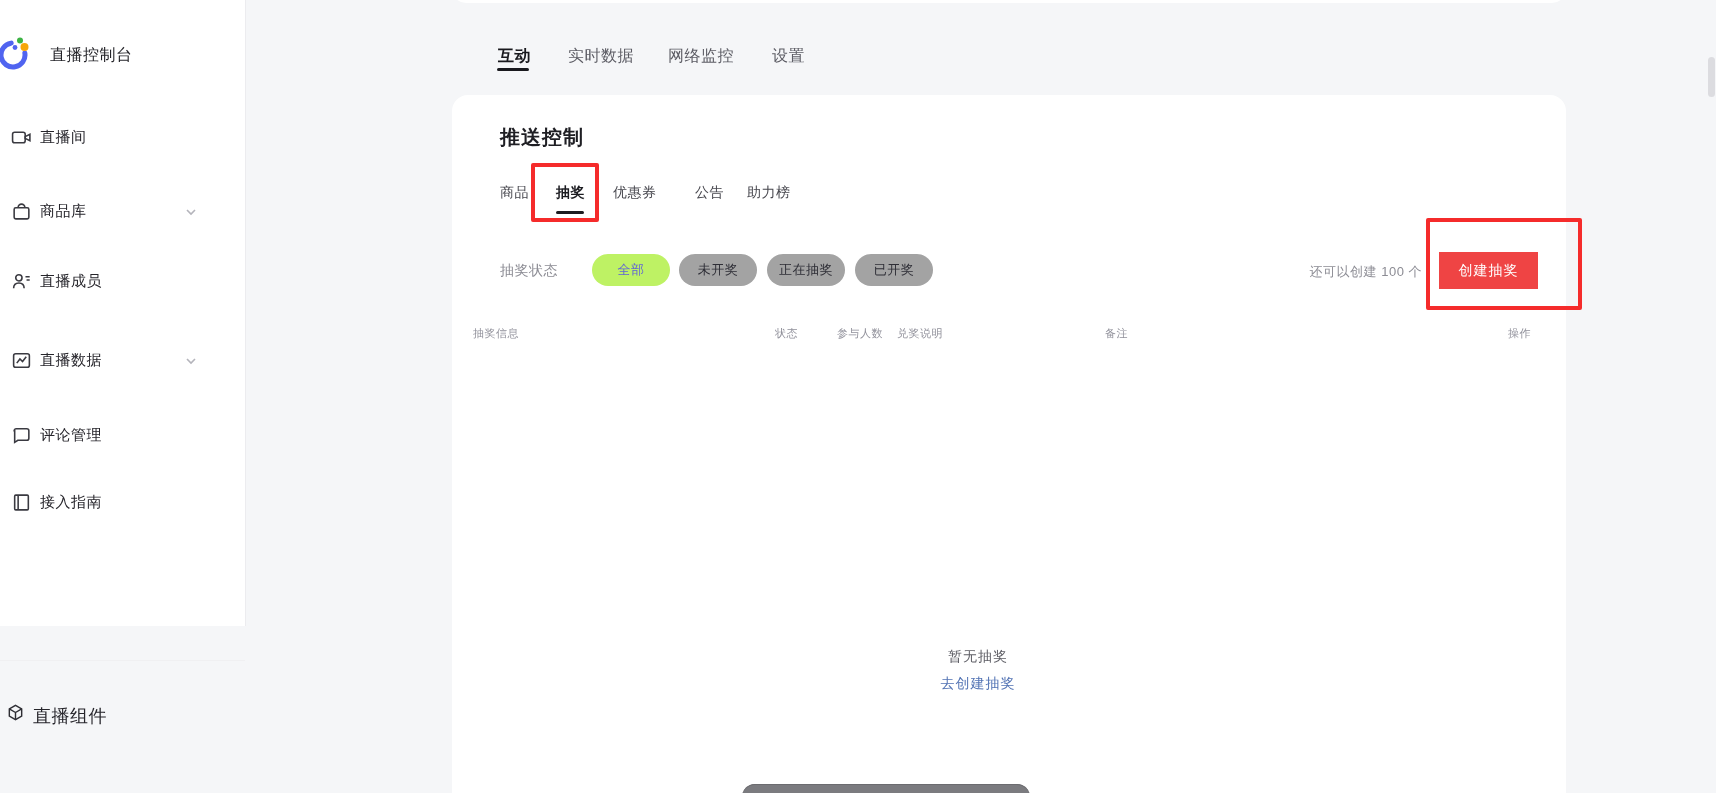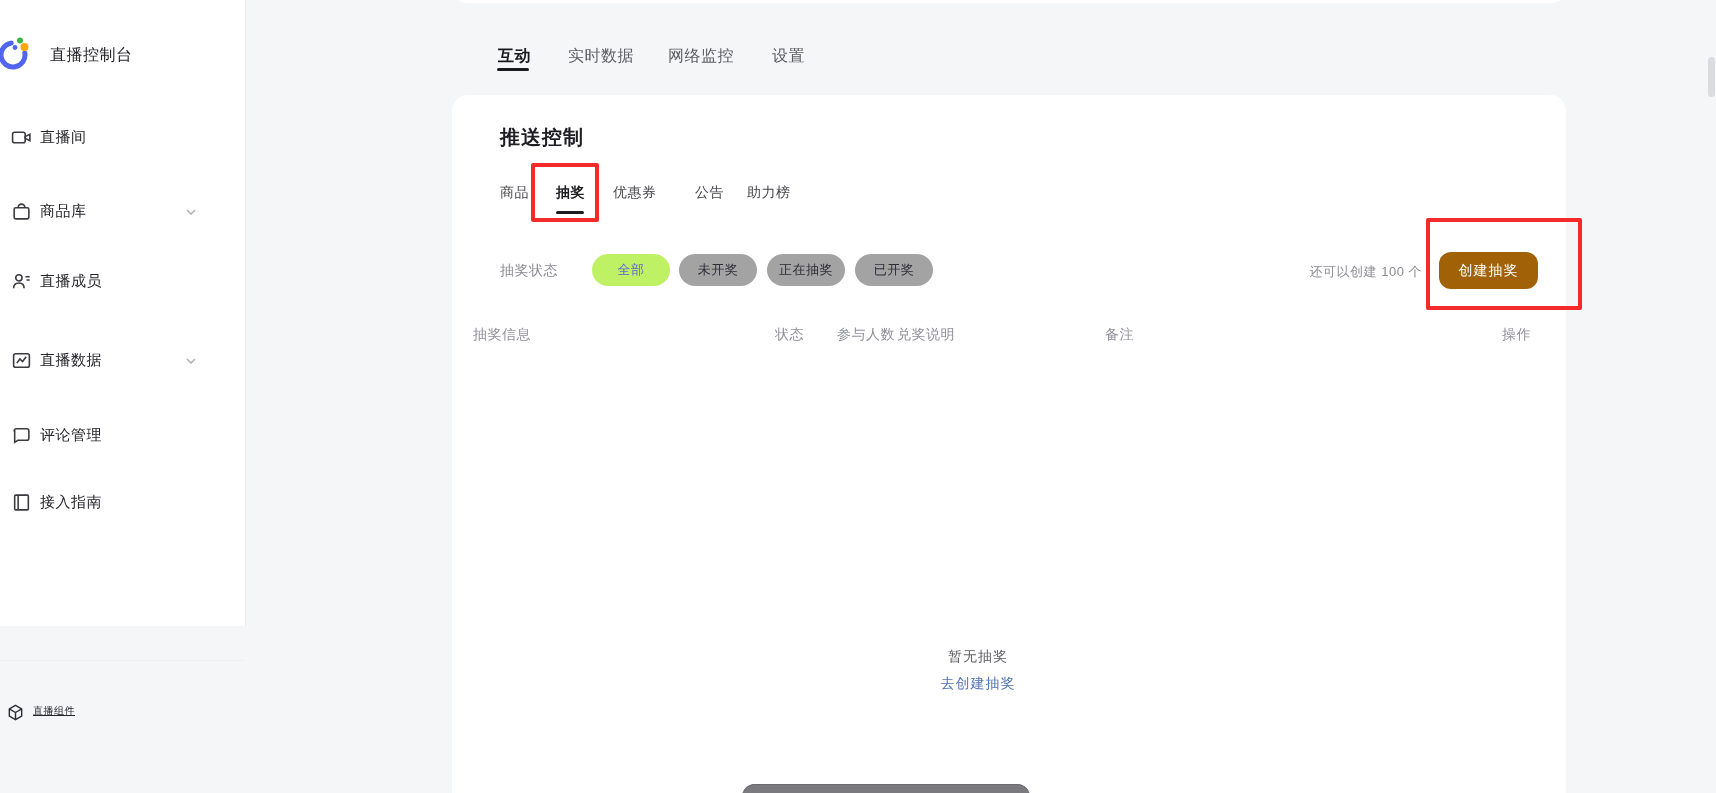--- a/index.html
+++ b/index.html
@@ -14,41 +14,41 @@
   .logo-row{position:absolute;left:0;top:36px;width:245px;height:38px;}
   .logo-ic{position:absolute;left:-2px;top:0;}
   .logo-title{position:absolute;left:50px;top:9px;font-size:16px;font-weight:500;color:#1f1f24;letter-spacing:.5px;}
   .side-item{position:absolute;left:0;width:245px;height:28px;cursor:pointer;}
   .side-item .ic{position:absolute;left:11px;top:3px;width:21px;height:21px;color:#3a3a41;}
   .side-item .lbl{position:absolute;left:40px;top:4px;font-size:15px;color:#26252b;letter-spacing:.5px;}
   .side-item .chev{position:absolute;left:184px;top:7px;color:#b4b4bb;}
   .side-divider{position:absolute;left:0;top:660px;width:245px;height:1px;background:#f0f0f2;}
   .foot-item{position:absolute;left:0;width:245px;height:24px;cursor:pointer;}
   .foot-item .ic{position:absolute;left:6px;top:2px;width:19px;height:19px;color:#2e2e34;}
-  .foot-item .lbl{position:absolute;left:33px;top:3px;font-size:10px;color:#26252b;letter-spacing:.5px;text-decoration:underline;}
+  .foot-item .lbl{position:absolute;left:33px;top:3px;font-size:18px;color:#26252b;letter-spacing:.5px;}
   
   .top-sliver{position:absolute;left:452px;top:-14px;width:1114px;height:17px;background:#fff;border-radius:0 0 14px 14px;}
   .top-tab{position:absolute;top:46px;font-size:16px;color:#5c5c64;cursor:pointer;letter-spacing:.5px;}
   .top-tab.active{color:#19191e;font-weight:600;}
   .tab-underline{position:absolute;left:497px;top:68px;width:32px;height:3px;background:#19191e;border-radius:2px;}
   .scroll-thumb{position:absolute;left:1708px;top:57px;width:7px;height:40px;background:#dcdce0;border-radius:4px;}
   
   .card{position:absolute;left:452px;top:95px;width:1114px;height:698px;background:#fff;border-radius:16px 16px 0 0;z-index:1;}
   .panel-title{position:absolute;left:48px;top:29px;font-size:20px;font-weight:600;color:#1f1f24;letter-spacing:1px;font-family:Liberation Serif, serif;}
   .sub-tab{position:absolute;top:89px;font-size:14px;color:#47474e;cursor:pointer;letter-spacing:.5px;}
   .sub-tab.active{color:#1c1c21;font-weight:700;}
   .subtab-underline{position:absolute;left:104px;top:116px;width:28px;height:3px;background:#1c1c21;border-radius:2px;}
   .filter-label{position:absolute;left:48px;top:167px;font-size:14px;color:#8c8c94;letter-spacing:.5px;}
   .pill{position:absolute;top:159px;width:78px;height:32px;border-radius:16px;background:#a3a3a3;color:#2e2e36;
         font-size:13px;display:flex;align-items:center;justify-content:center;cursor:pointer;letter-spacing:.5px;}
   .pill.selected{background:#bef264;color:#6266d4;font-weight:500;}
   .quota{position:absolute;right:144px;top:168px;font-size:13px;color:#8c8c94;letter-spacing:.5px;}
-  .create-btn{position:absolute;left:987px;top:157px;width:99px;height:37px;border-radius:12px;background:#a16207;
+  .create-btn{position:absolute;left:987px;top:157px;width:99px;height:37px;border-radius:0;background:#ef4444;
         color:#fff;font-size:14px;display:flex;align-items:center;justify-content:center;cursor:pointer;letter-spacing:1px;}
-  .th{position:absolute;top:231px;font-size:14px;color:#90909a;letter-spacing:.5px;}
+  .th{position:absolute;top:231px;font-size:11px;color:#90909a;letter-spacing:.5px;}
   .empty-wrap{position:absolute;left:526px;top:553px;transform:translateX(-50%);text-align:center;}
   .empty-text{font-size:14px;color:#5f5f66;letter-spacing:1px;}
   .empty-link{margin-top:9px;font-size:14px;color:#5273b4;cursor:pointer;letter-spacing:1px;}
   
   .anno{position:absolute;border:4px solid #f52b2b;border-radius:2px;box-sizing:border-box;z-index:5;}
   .anno-subtab{left:531px;top:163px;width:68px;height:59px;}
   .anno-btn{left:1426px;top:218px;width:156px;height:92px;}
   .bottom-toast{position:absolute;left:742px;top:784px;width:288px;height:26px;background:#7b7b7f;
         border-radius:13px 13px 0 0;box-shadow:inset 0 1px 0 #6c6c70;z-index:4;}
 </style>

